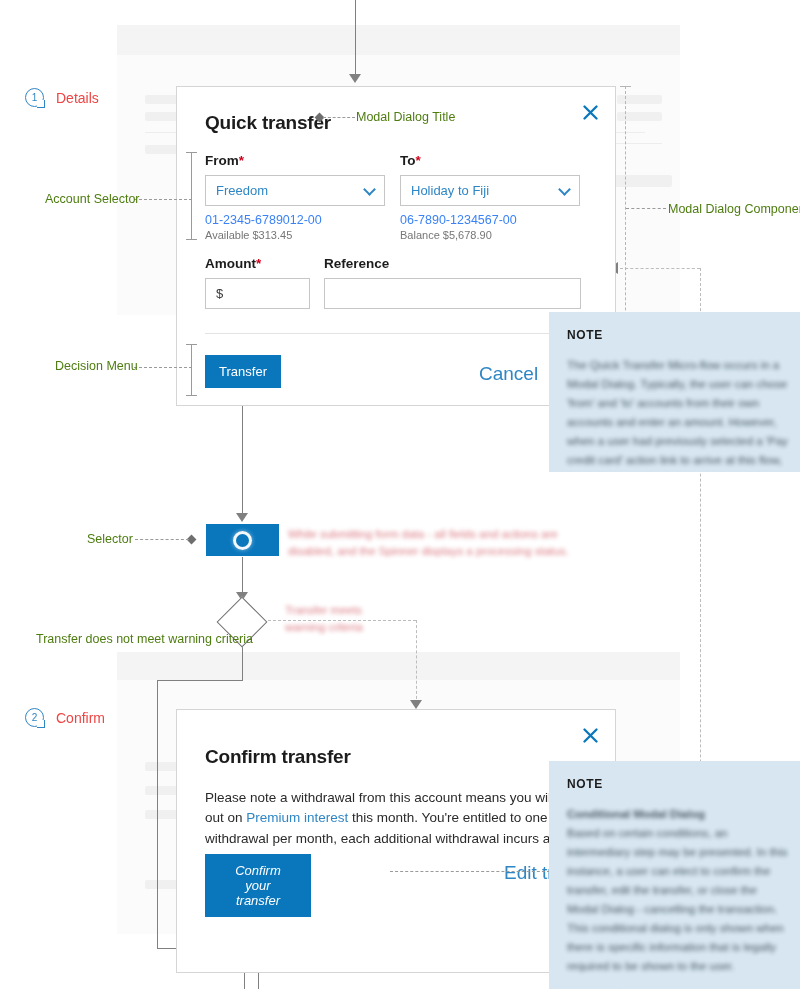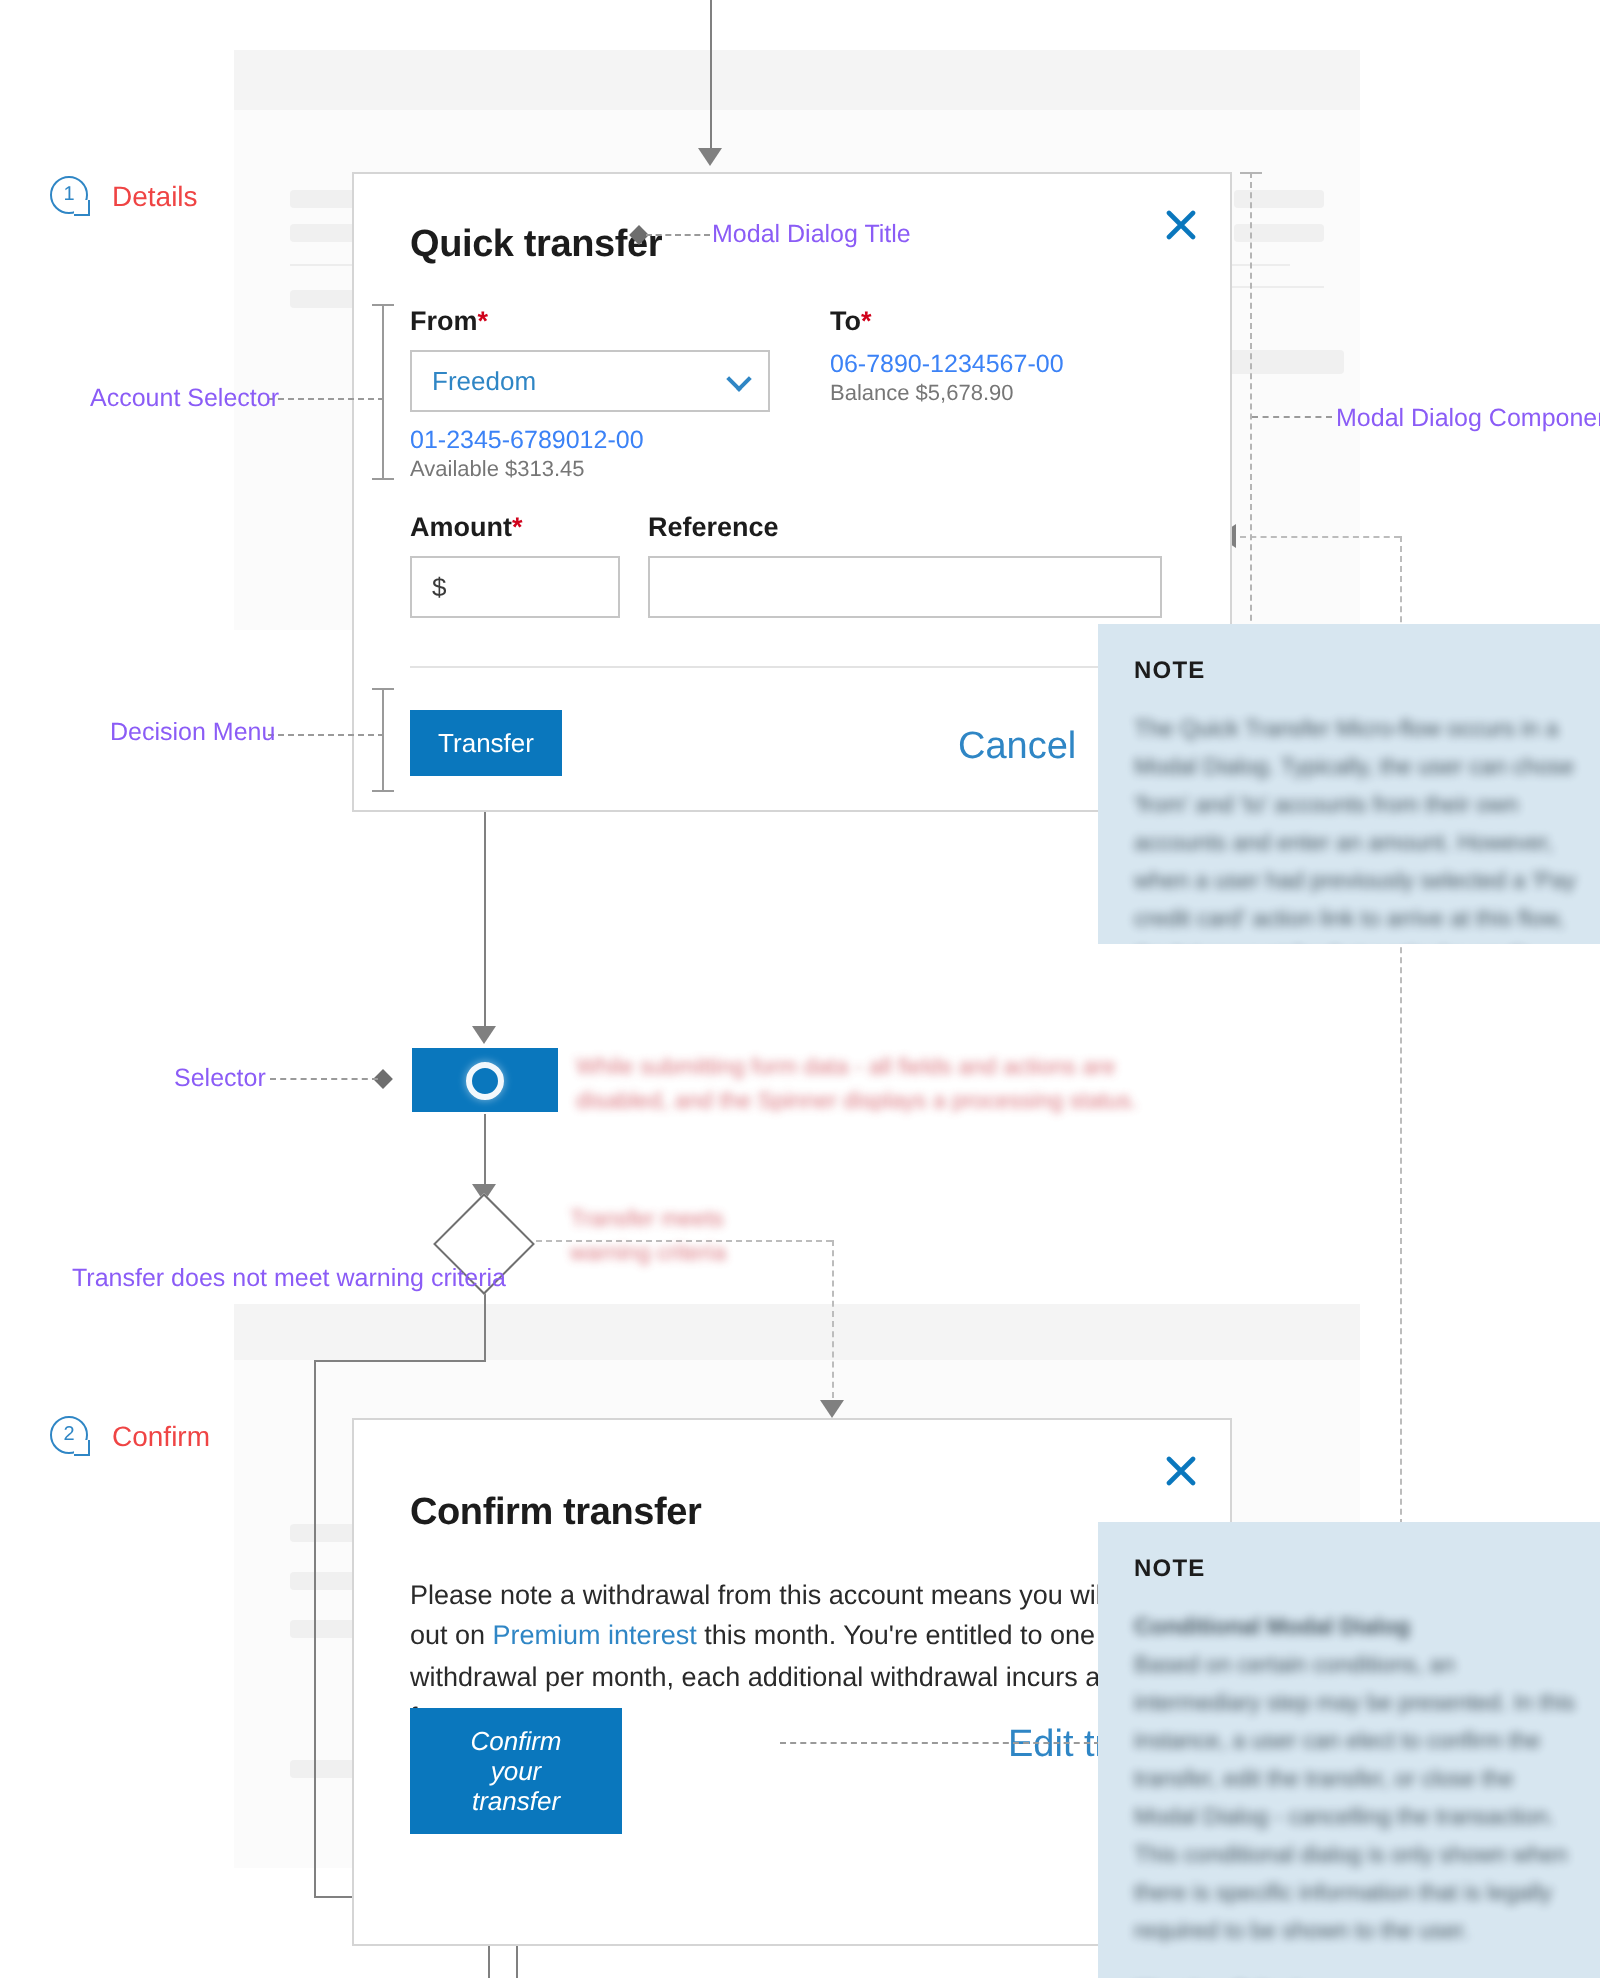--- a/index.html
+++ b/index.html
@@ -51,21 +51,21 @@
   .bracket-dash { position:absolute; width:11px; }
   .bracket-dash .stem { position:absolute; left:5px; top:0; bottom:0; width:0; border-left:1px dashed #b5b5b5; }
   .bracket-dash .cap { position:absolute; left:0; width:11px; height:1px; background:#b5b5b5; }
   .bracket-dash .cap.top { top:0; }
   .bracket-dash .cap.bot { bottom:0; }
 
   
   .anno {
     position:absolute;
     font-size:12.5px;
-    color:#8b5cf6;
+    color:#4d7c0f;
     white-space:nowrap;
     line-height:1.25;
   }
   .anno-red {
     position:absolute;
     font-size:11.5px;
     color:#d4606a;
     line-height:1.45;
     filter:blur(2.1px);
     opacity:.85;
@@ -252,23 +252,27 @@
       <span>From</span><span class="req">*</span>
     </div>
     <div class="select-box">
       <span>Freedom</span>
       <span class="chev"></span>
     </div>
     <div class="acct-num">01-2345-6789012-00</div>
     <div class="acct-sub">Available $313.45</div>
   </div>
 
-  <div style="position:absolute;left:238px;top:66px;width:180px;">
+  <div style="position:absolute;left:223px;top:66px;width:180px;">
     <div class="field-label">
       <span>To</span><span class="req">*</span>
+    </div>
+    <div class="select-box">
+      <span>Holiday to Fiji</span>
+      <span class="chev"></span>
     </div>
     <div class="acct-num">06-7890-1234567-00</div>
     <div class="acct-sub">Balance $5,678.90</div>
   </div>
 
   <div style="position:absolute;left:28px;top:169px;width:105px;">
     <div class="field-label">
       <span>Amount</span><span class="req">*</span>
     </div>
     <div class="text-input">

